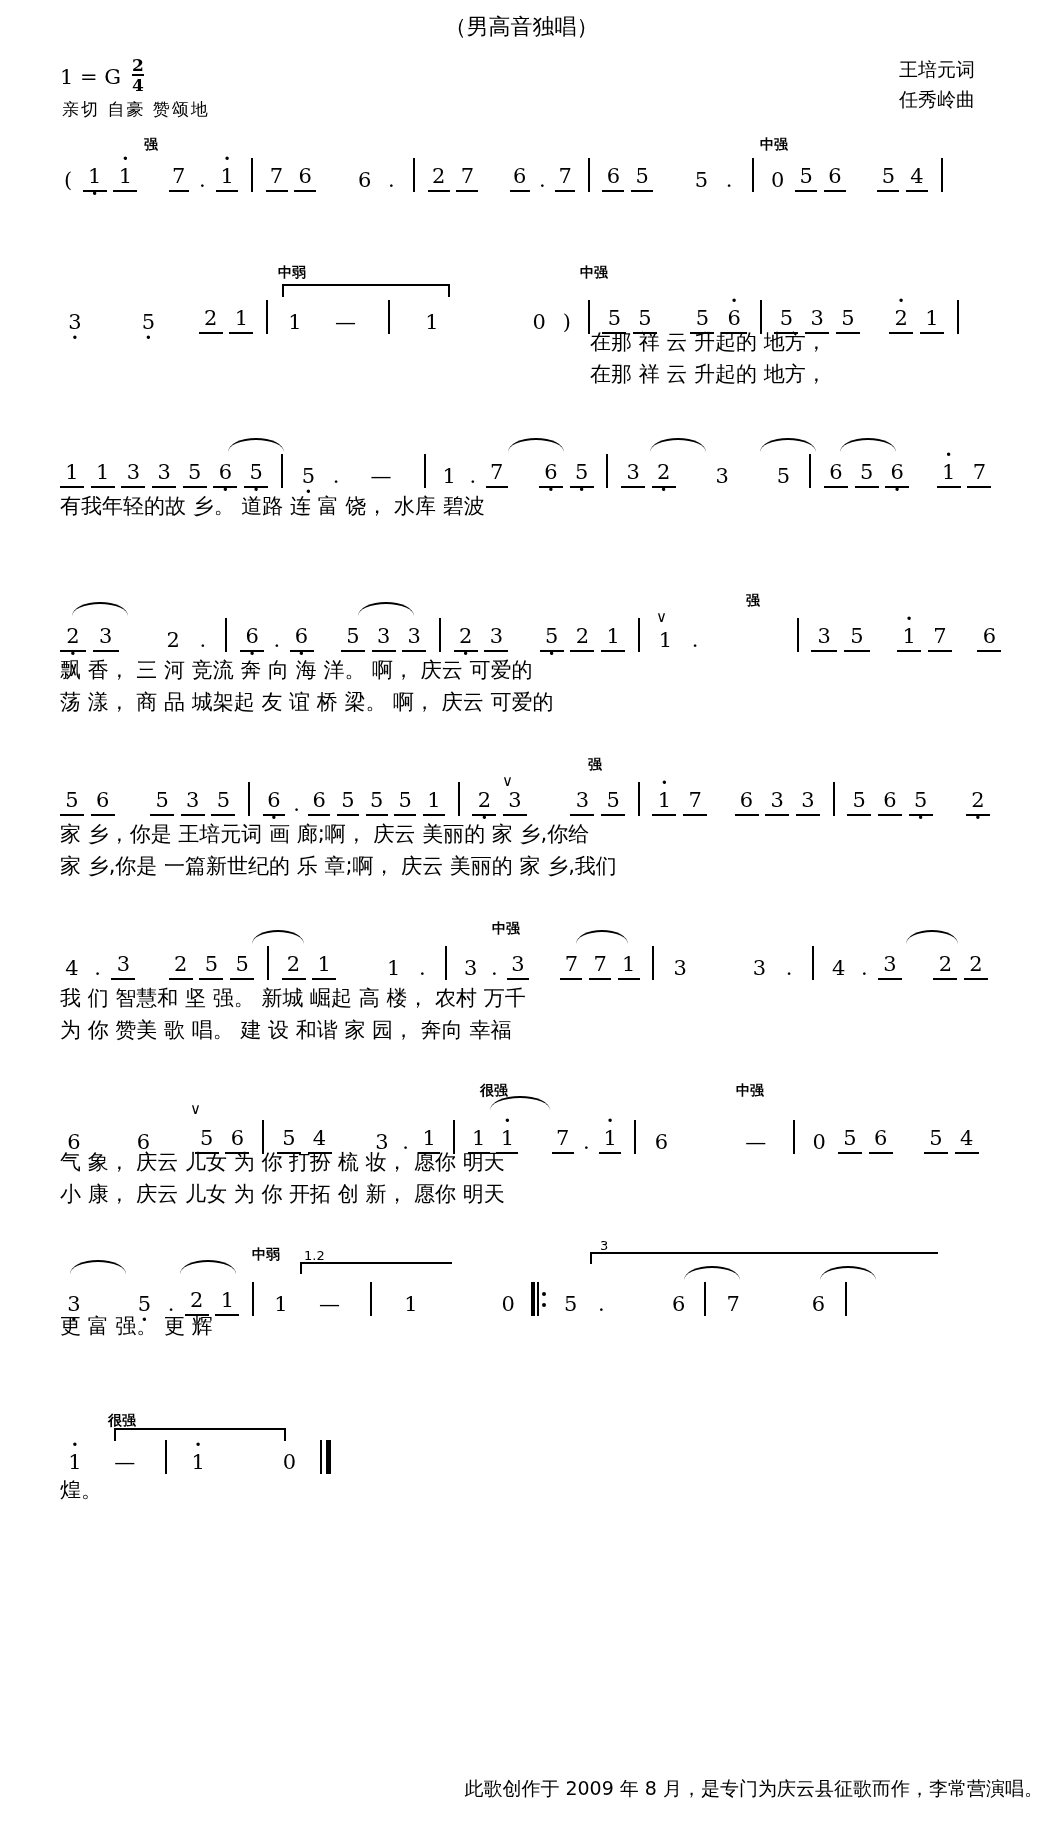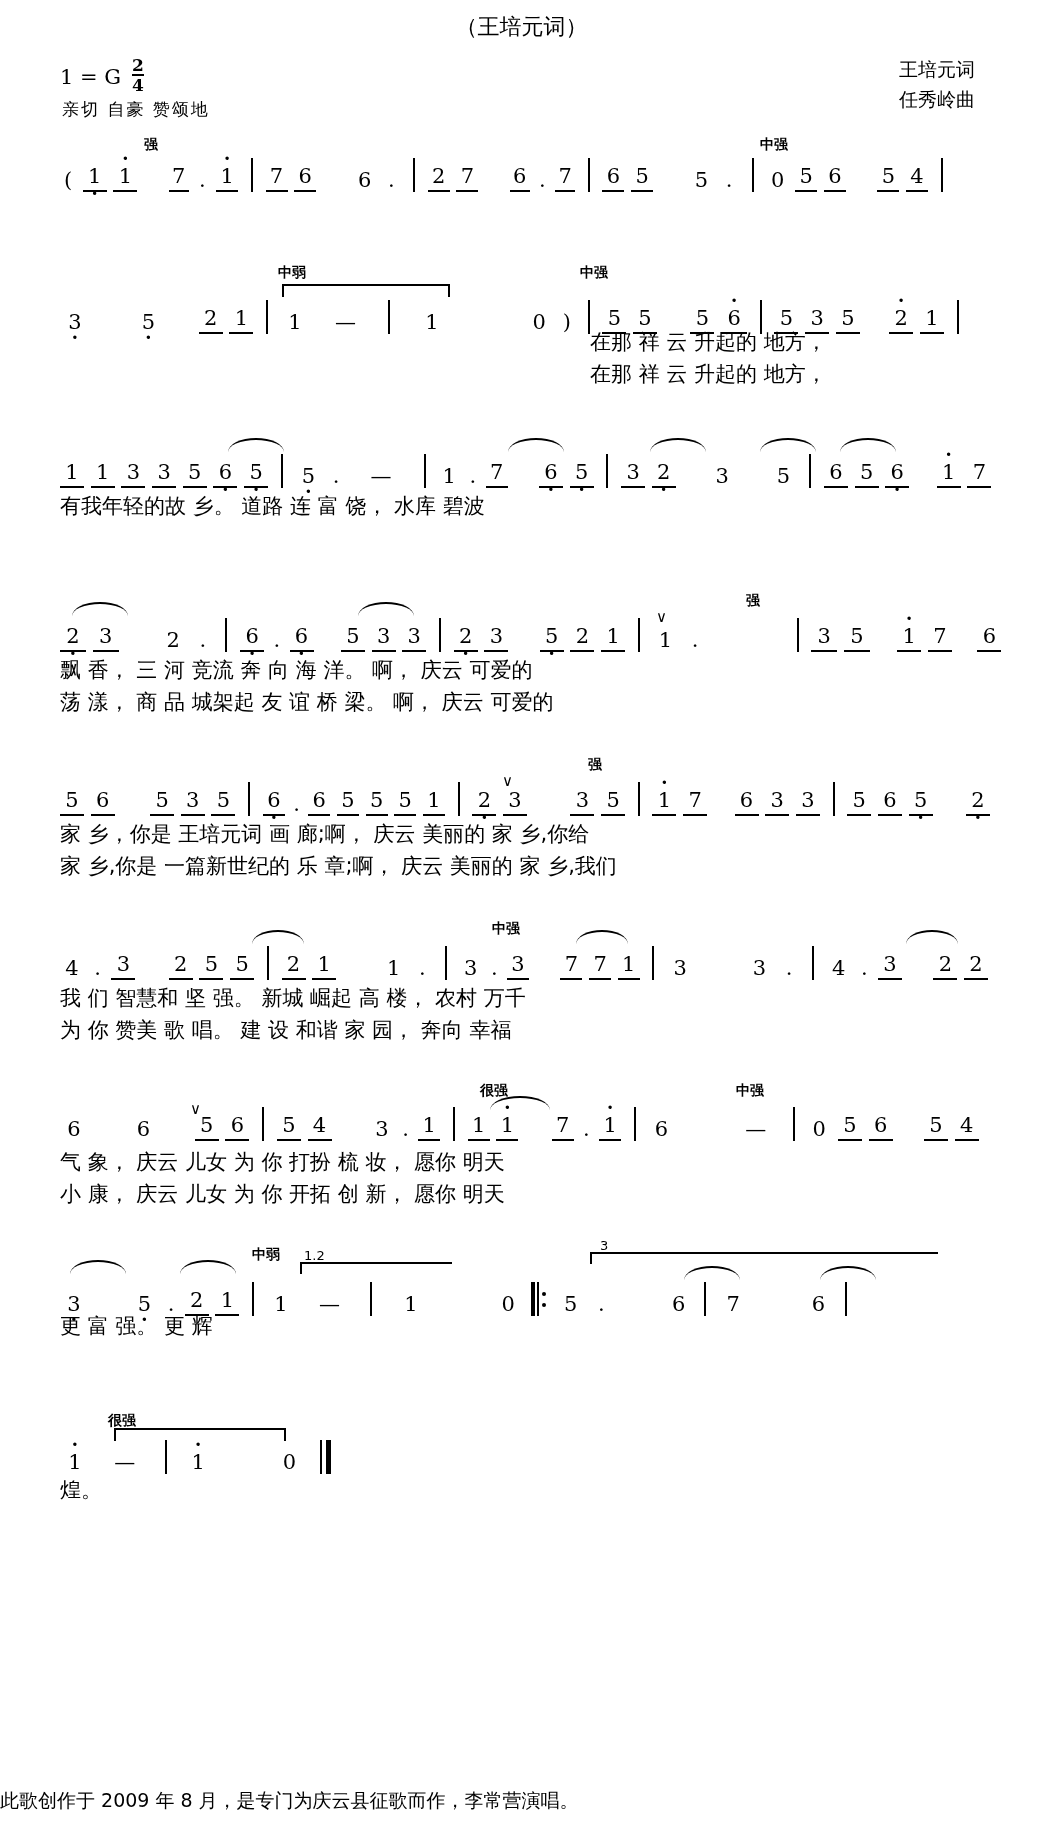--- a/index.html
+++ b/index.html
@@ -163,22 +163,22 @@
     font-family: "DejaVu Sans", sans-serif;
     font-size: 21px;
     white-space: nowrap;
     height: 32px;
     line-height: 32px;
   }
 
   .footnote {
     position: absolute;
     left: 0; right: 0;
-    bottom: 40px;
-    text-align: left;
+    bottom: 52px;
+    text-align: right;
     font-size: 19px;
     font-family: "DejaVu Sans", sans-serif;
   }
   .repeat-open {
     display: inline-block;
     vertical-align: -6px;
     margin: 0 8px 0 2px;
     height: 34px;
     position: relative;
     width: 12px;
@@ -207,21 +207,21 @@
     border-top: 2px solid #000;
     border-left: 2px solid #000;
     height: 10px;
   }
 </style>
 </head>
 <body>
 
 <div class="page">
 
-  <div class="subtitle">（王培元词）</div>
+  <div class="subtitle">（男高音独唱）</div>
 
   <div class="headrow">
     <div class="keysig">
       <span>1 = G</span>
       <span class="meter">
         <span class="num">2</span>
         <span class="den">4</span>
       </span>
     </div>
     <div class="tempo-mark">亲切 自豪 赞颂地</div>
@@ -489,21 +489,21 @@
     </div>
     <div class="lyricline">我 们 智慧和 坚 强。 新城 崛起 高 楼， 农村 万千</div>
     <div class="lyricline">为 你 赞美 歌 唱。 建 设 和谐 家 园， 奔向 幸福</div>
   </div>
 
   <div class="system tall">
     <div class="dyn" style="left:420px; top:-6px;">很强</div>
     <div class="dyn" style="left:676px; top:-6px;">中强</div>
     <div class="slur" style="left:430px; top:8px; width:60px;"></div>
     <div class="breath" style="left:130px; top:12px;">∨</div>
-    <div class="notes" style="top:19px;">
+    <div class="notes" style="top:32px;">
       <span class="tok" style="width:28px;">6</span>
       <span class="tok" style="width:28px;">&nbsp;</span>
       <span class="tok" style="width:28px;">6</span>
       <span class="tok" style="width:24px;">&nbsp;</span>
       <span class="tok u1" style="width:24px;">5</span>
       <span class="tok u1" style="width:24px;">6</span>
       <span class="bar"></span>
       <span class="tok u1" style="width:24px;">5</span>
       <span class="tok u1" style="width:24px;">4</span>
       <span class="tok" style="width:26px;">&nbsp;</span>

